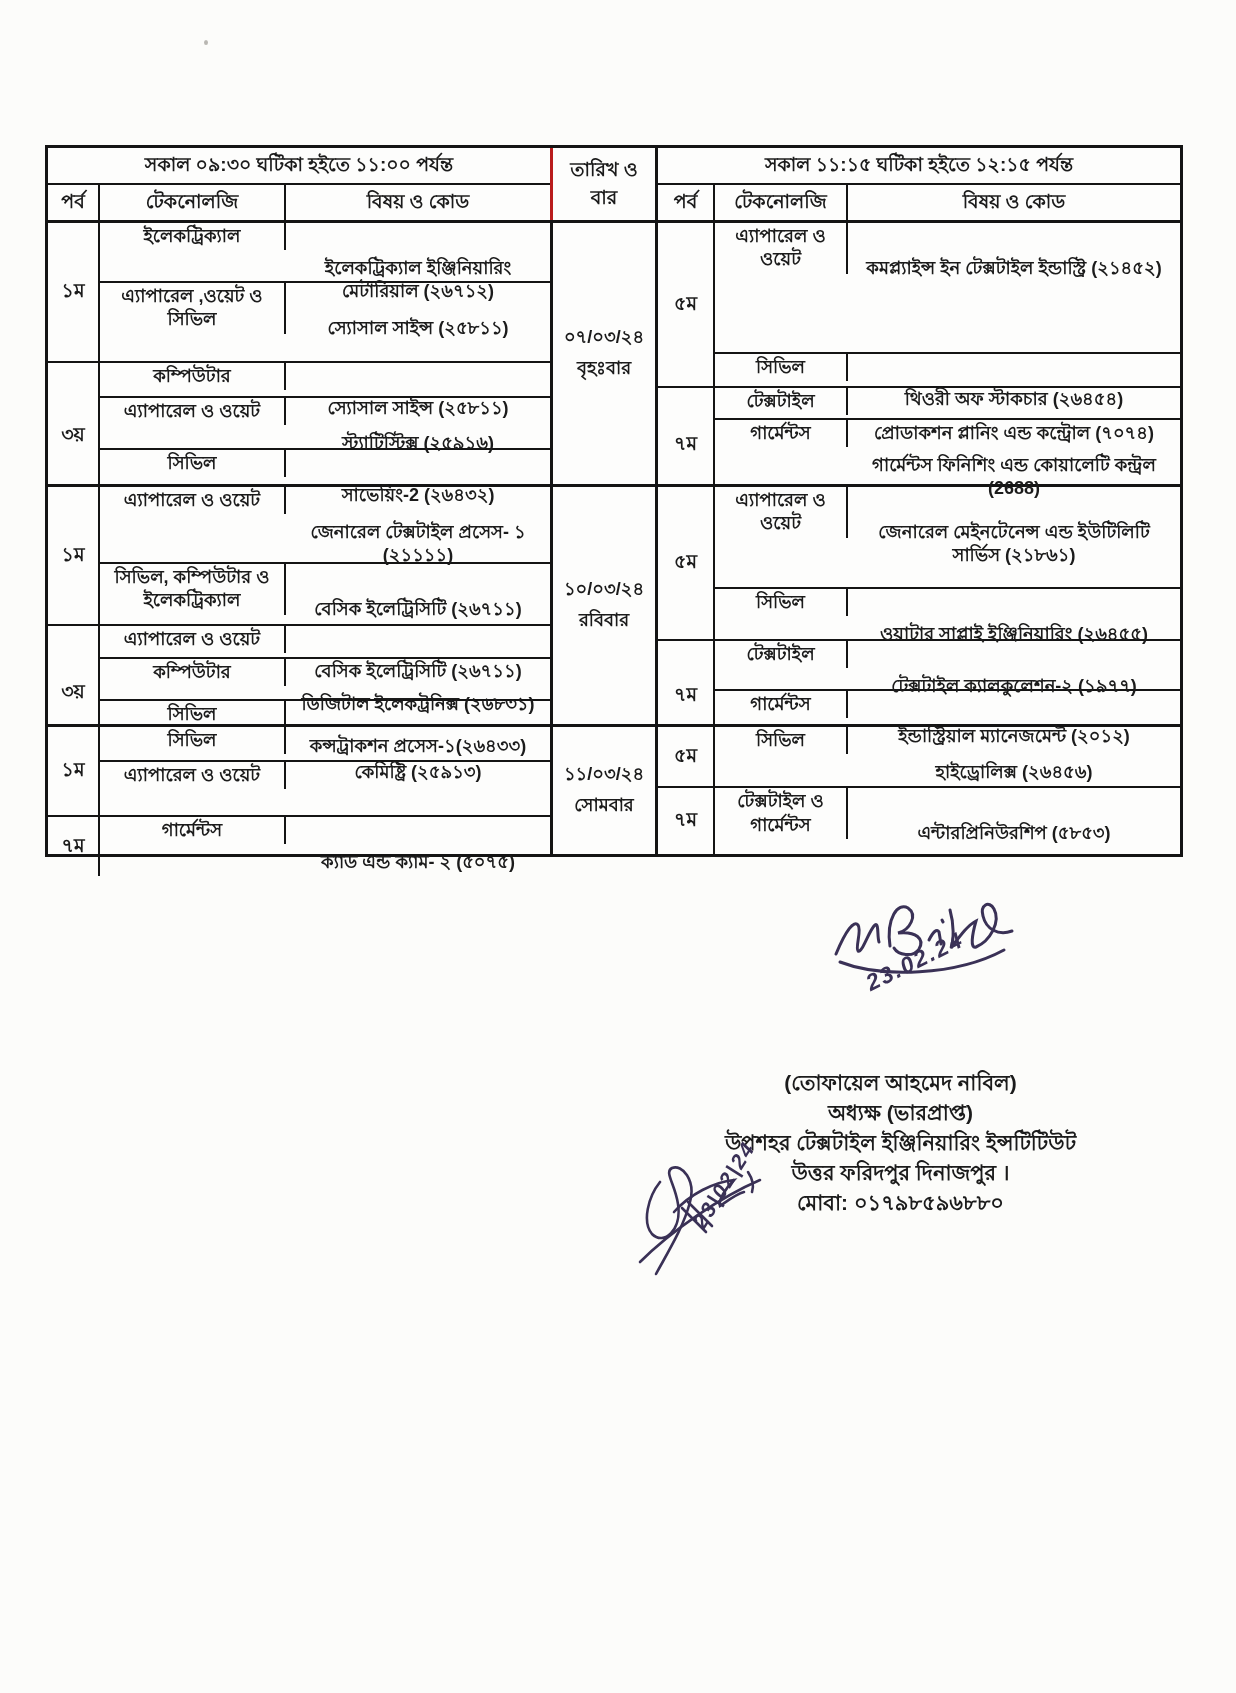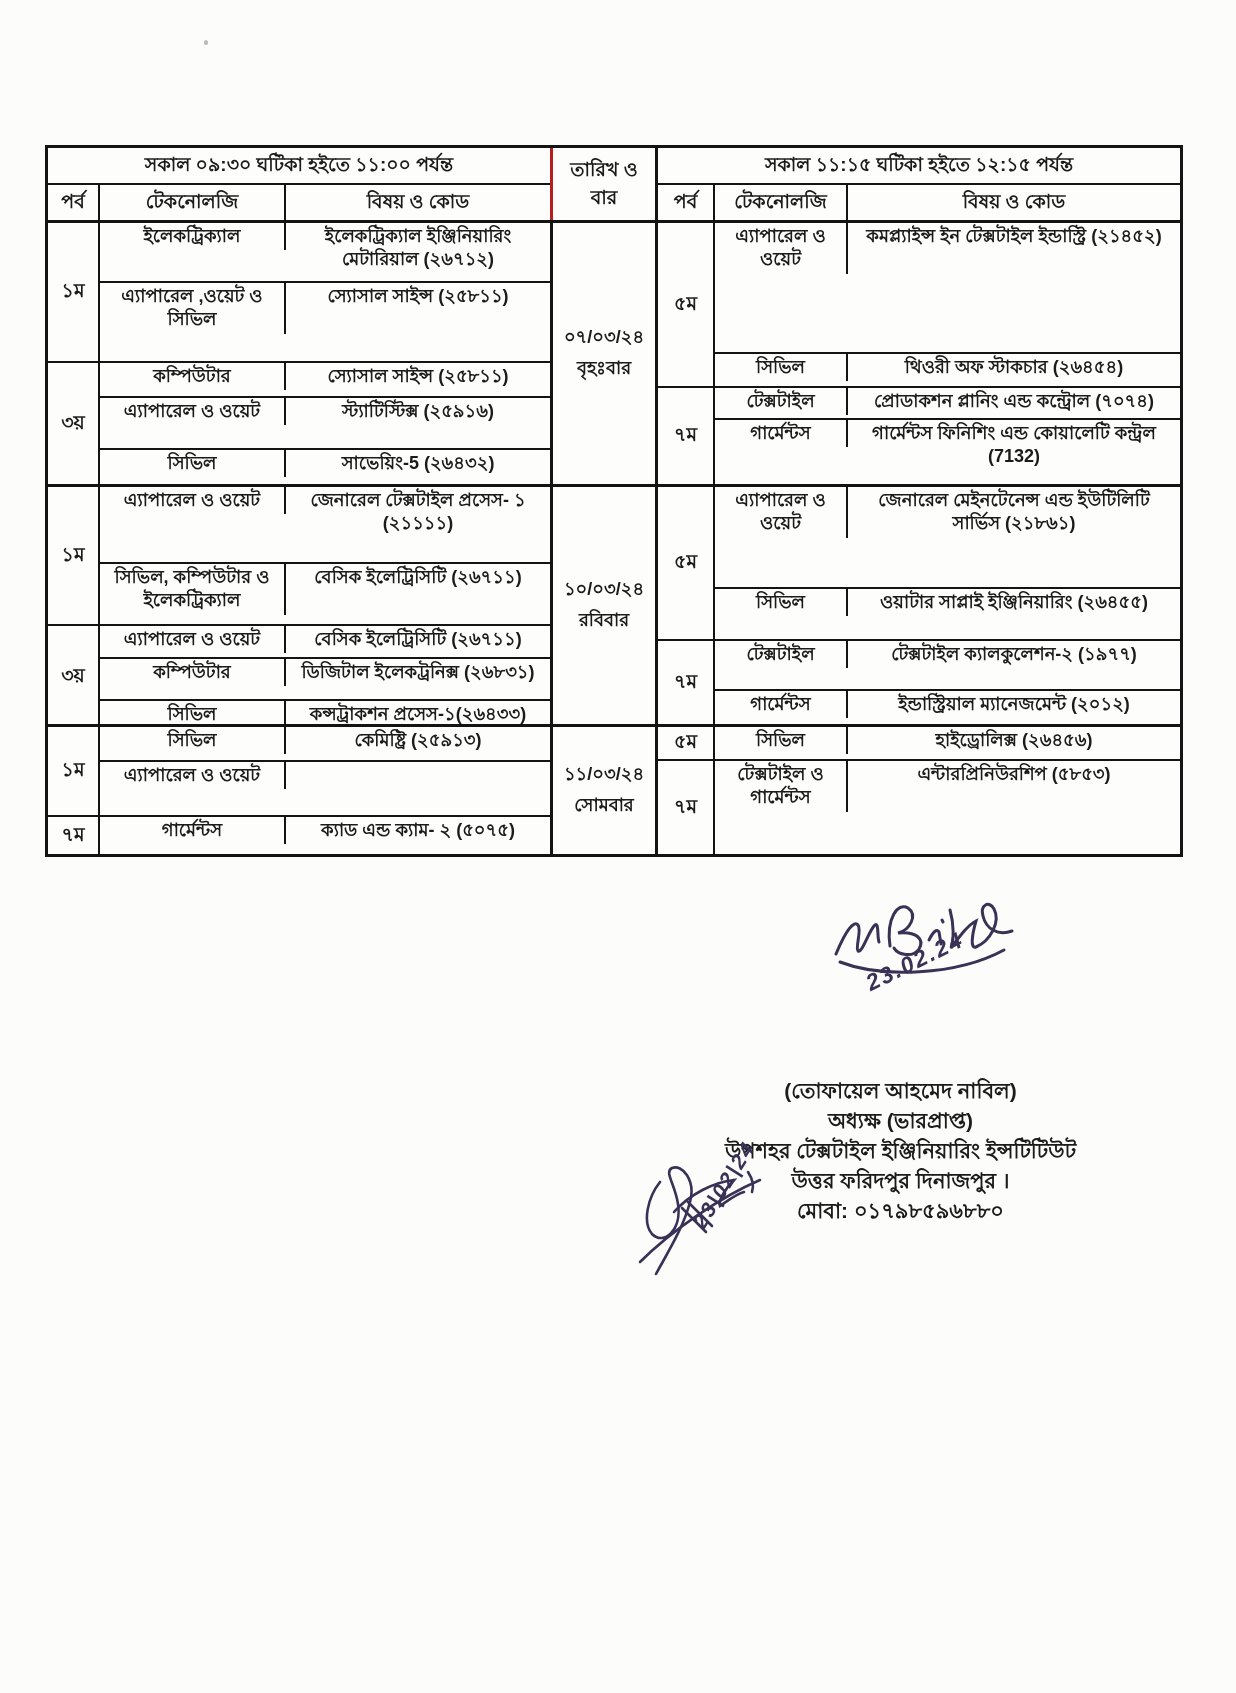--- a/index.html
+++ b/index.html
@@ -36,29 +36,29 @@
   .pgroup{display:flex;align-items:stretch;}
   .pgroup:not(:last-child){border-bottom:2px solid #141414;}
   .pgroup:last-child{flex:1;}
   .pcell{display:flex;align-items:center;justify-content:center;font-weight:bold;font-size:19px;border-right:2px solid #141414;}
   .grows{flex:1;display:flex;flex-direction:column;}
   .trow{display:flex;align-items:flex-start;}
   .trow:not(:last-child){border-bottom:2px solid #141414;}
   .trow.fill{flex:1;}
   .tech,.subj{display:flex;align-items:center;justify-content:center;text-align:center;font-weight:bold;font-size:18px;line-height:1.3;padding:2px 6px;}
   .tech{border-right:2px solid #141414;}
-  .subj{flex:1;}
+  .subj{flex:1;margin-top:32px;}
 
   
   .sig-area{position:absolute;left:648px;top:890px;width:505px;height:420px;}
   .sig1{position:absolute;left:178px;top:2px;width:210px;height:92px;}
   .sig1 path{stroke:#3a3156;stroke-width:3;fill:none;stroke-linecap:round;}
   .hand{font-style:italic;font-weight:bold;color:#3a3156;letter-spacing:2px;}
   .sig1-date{position:absolute;left:214px;top:58px;font-size:23px;transform:rotate(-26deg);}
-  .sig-text{position:absolute;left:0;top:186px;width:505px;text-align:center;font-weight:bold;font-size:21px;line-height:30px;}
+  .sig-text{position:absolute;left:0;top:178px;width:505px;text-align:center;font-weight:bold;font-size:21px;line-height:30px;}
   .sig-text .ln{margin:0;}
   .stamp{position:absolute;left:-18px;top:252px;width:200px;height:170px;}
   .stamp path{stroke:#3a3156;stroke-width:2.6;fill:none;stroke-linecap:round;}
   .stamp-date{position:absolute;left:40px;top:330px;font-size:21px;transform:rotate(-58deg);transform-origin:left top;}
 
   .speck{position:absolute;background:#b9b7b2;border-radius:50%;}
 </style>
 </head>
 <body>
 
@@ -110,21 +110,21 @@
             <div class="trow" style="height:35px;">
               <div class="tech wl-tech">কম্পিউটার</div>
               <div class="subj">স্যোসাল সাইন্স (২৫৮১১)</div>
             </div>
             <div class="trow" style="height:52px;">
               <div class="tech wl-tech">এ্যাপারেল ও ওয়েট</div>
               <div class="subj">স্ট্যাটিস্টিক্স (২৫৯১৬)</div>
             </div>
             <div class="trow fill">
               <div class="tech wl-tech">সিভিল</div>
-              <div class="subj">সাভেয়িং-5 (২৬৪৩২)</div>
+              <div class="subj">সাভেয়িং-2 (২৬৪৩২)</div>
             </div>
           </div>
         </div>
       </div>
       <div class="datecell">
         <div>০৭/০৩/২৪</div>
         <div>বৃহঃবার</div>
       </div>
       <div class="side side-right">
         <div class="pgroup">
@@ -142,21 +142,21 @@
         </div>
         <div class="pgroup">
           <div class="pcell wr-part">৭ম</div>
           <div class="grows">
             <div class="trow" style="height:32px;">
               <div class="tech wr-tech">টেক্সটাইল</div>
               <div class="subj">প্রোডাকশন প্লানিং এন্ড কন্ট্রোল (৭০৭৪)</div>
             </div>
             <div class="trow fill">
               <div class="tech wr-tech">গার্মেন্টস</div>
-              <div class="subj">গার্মেন্টস  ফিনিশিং এন্ড কোয়ালেটি কন্ট্রল (7132)</div>
+              <div class="subj">গার্মেন্টস  ফিনিশিং এন্ড কোয়ালেটি কন্ট্রল (2688)</div>
             </div>
           </div>
         </div>
       </div>
     </div>
 
     <div class="block b1">
       <div class="side side-left">
         <div class="pgroup">
           <div class="pcell wl-part">১ম</div>

